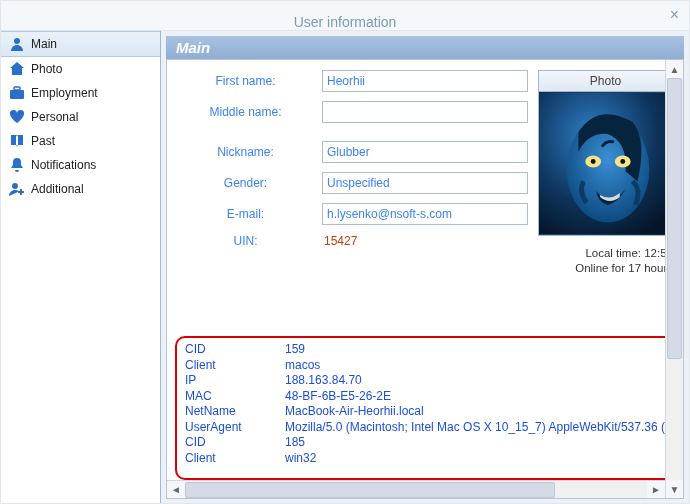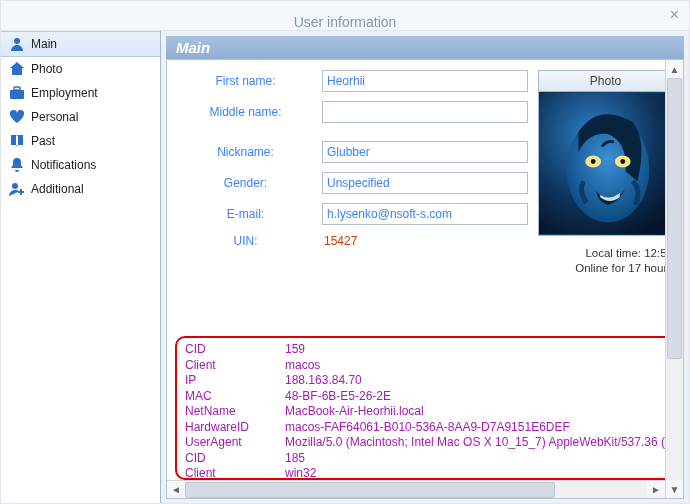--- a/index.html
+++ b/index.html
@@ -155,21 +155,21 @@
   border: 2px solid #d80000;
   border-radius: 10px;
   padding: 4px 8px;
   overflow: hidden;
   background: #fff;
 }
 .details-row {
   display: flex;
   line-height: 15.5px;
   font-size: 12px;
-  color: #a21caf;
+  color: #1d4ed8;
   white-space: nowrap;
 }
 .details-key { width: 100px; }
 .details-val { flex: 1; overflow: hidden; }
 .hscroll {
   position: absolute;
   left: 0;
   right: 18px;
   bottom: 0;
   height: 18px;
@@ -399,24 +399,20 @@
           </div>
           <div class="details-row">
             <div class="details-key">MAC</div>
             <div class="details-val">48-BF-6B-E5-26-2E</div>
           </div>
           <div class="details-row">
             <div class="details-key">NetName</div>
             <div class="details-val">MacBook-Air-Heorhii.local</div>
           </div>
           <div class="details-row">
-            <div class="details-key">HardwareID</div>
-            <div class="details-val">macos-FAF64061-B010-536A-8AA9-D7A9151E6DEF</div>
-          </div>
-          <div class="details-row">
             <div class="details-key">UserAgent</div>
             <div class="details-val">Mozilla/5.0 (Macintosh; Intel Mac OS X 10_15_7) AppleWebKit/537.36 (K</div>
           </div>
           <div class="details-row">
             <div class="details-key">CID</div>
             <div class="details-val">185</div>
           </div>
           <div class="details-row">
             <div class="details-key">Client</div>
             <div class="details-val">win32</div>

